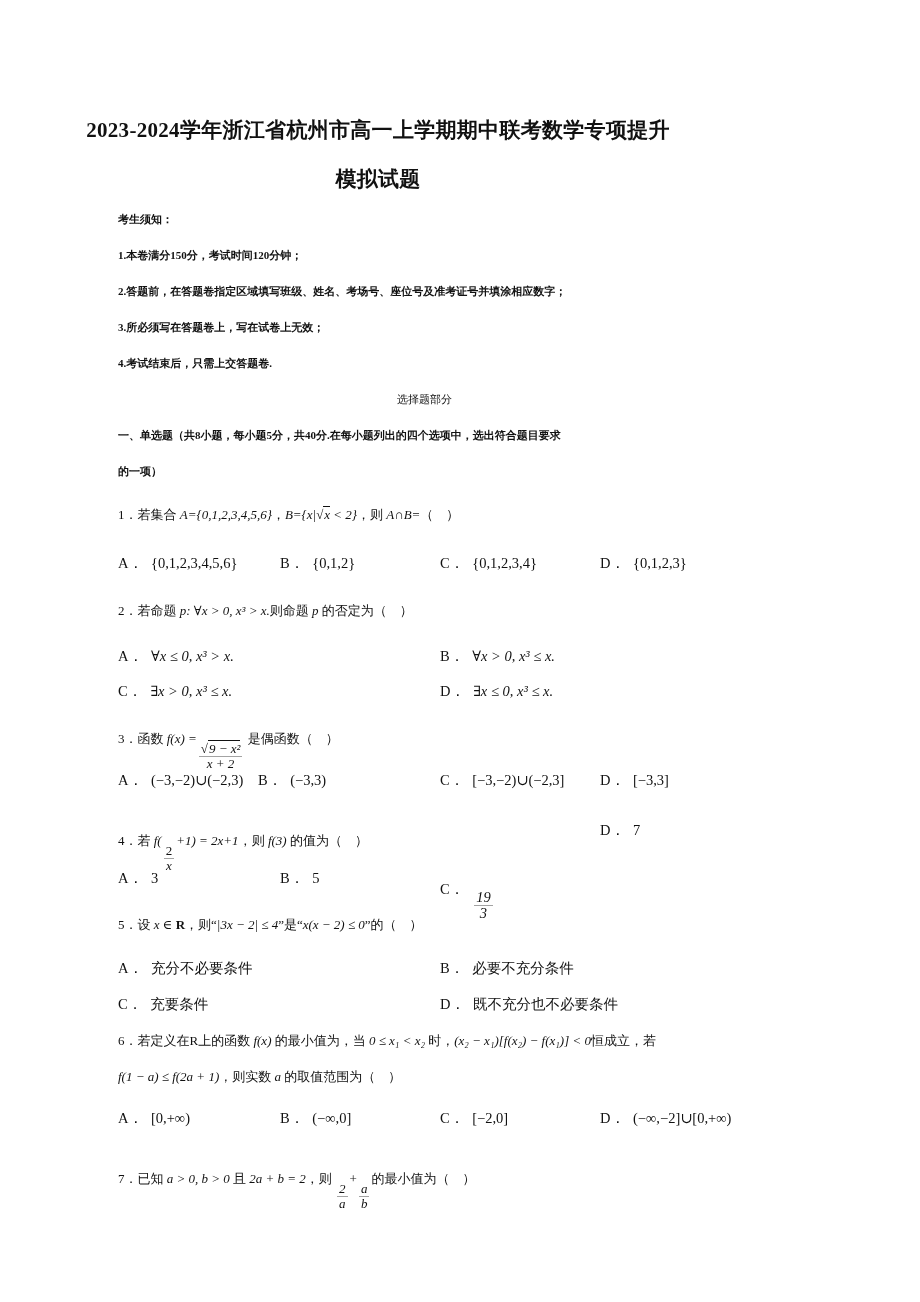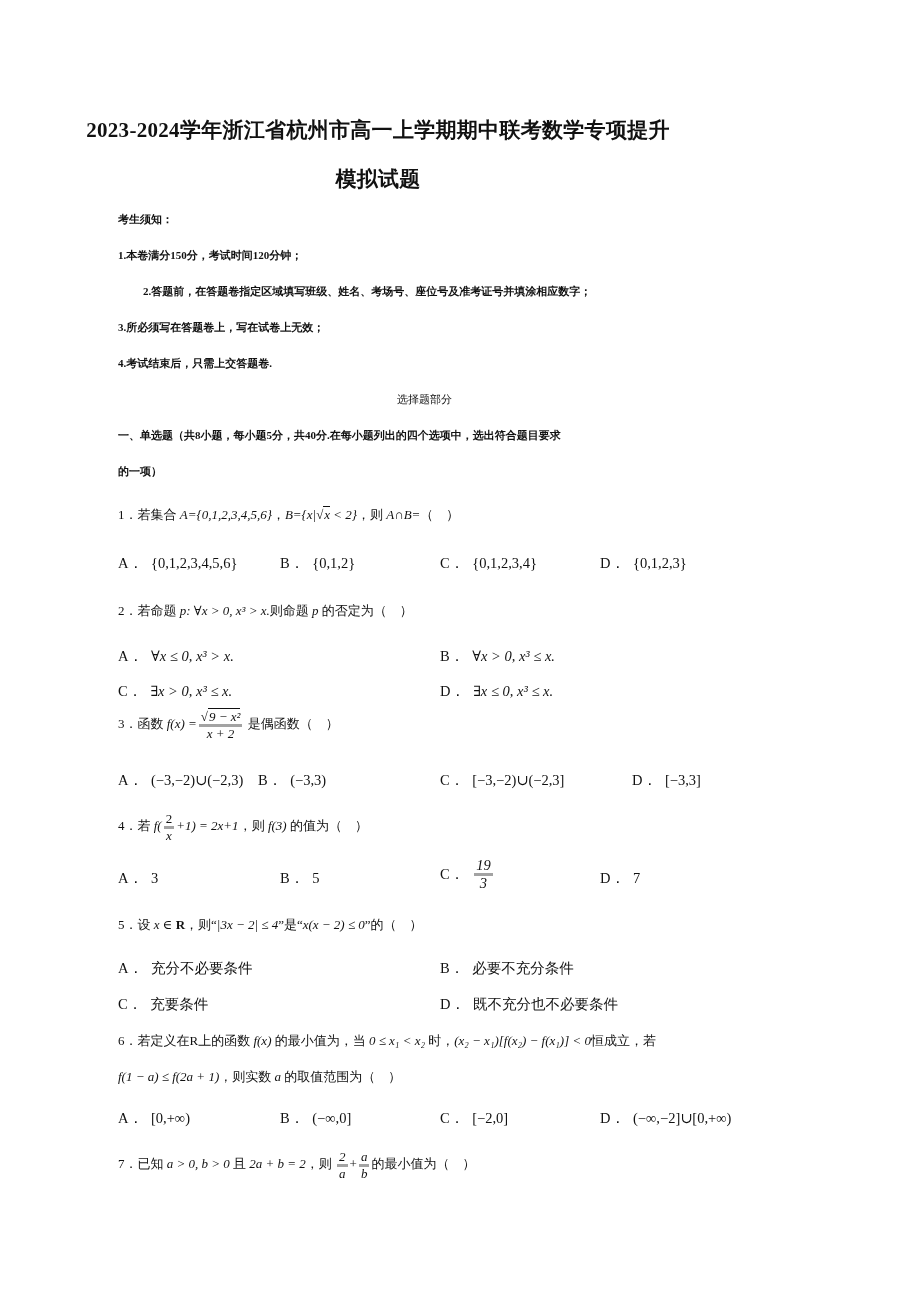--- a/index.html
+++ b/index.html
@@ -23,34 +23,34 @@
   .bold { font-weight: bold; }
   .t15 { font-size: 11px; }
   .t14 { font-size: 13px; }
   .center { left: 0; width: 849px; text-align: center; }
   i, .m { font-style: italic; }
   .frac {
     display: inline-block; vertical-align: middle; text-align: center;
     line-height: 1.05; margin: 0 2px;
   }
   .frac > span { display: block; padding: 0 2px; }
-  .frac > span.num { border-bottom: 3px solid #a3a3a3; }
+  .frac > span.num { border-bottom: 1px solid #a3a3a3; margin-top: 32px; }
   .sqrt { border-top: 1px solid #111; padding-left: 1px; }
   .opt { position: absolute; white-space: nowrap; font-size: 14.5px; }
   .lbl { margin-right: 8px; }
 </style>
 </head>
 <body>
 
 <div class="abs title" style="top:116px;">2023-2024学年浙江省杭州市高一上学期期中联考数学专项提升</div>
 <div class="abs title" style="top:165px;">模拟试题</div>
 
 <div class="abs bold t15" style="left:118px; top:212px;">考生须知：</div>
 <div class="abs bold t15" style="left:118px; top:248px;">1.本卷满分150分，考试时间120分钟；</div>
-<div class="abs bold t15" style="left:118px; top:284px;margin-left:25px;">2.答题前，在答题卷指定区域填写班级、姓名、考场号、座位号及准考证号并填涂相应数字；</div>
+<div class="abs bold t15" style="left:118px; top:284px;">2.答题前，在答题卷指定区域填写班级、姓名、考场号、座位号及准考证号并填涂相应数字；</div>
 <div class="abs bold t15" style="left:118px; top:320px;">3.所必须写在答题卷上，写在试卷上无效；</div>
 <div class="abs bold t15" style="left:118px; top:356px;">4.考试结束后，只需上交答题卷.</div>
 
 <div class="abs t15 center" style="top:392px;">选择题部分</div>
 
 <div class="abs bold t15" style="left:118px; top:428px;">一、单选题（共8小题，每小题5分，共40分.在每小题列出的四个选项中，选出符合题目要求</div>
 <div class="abs bold t15" style="left:118px; top:464px;">的一项）</div>
 
 <div class="abs t14" style="left:118px; top:506px;">
   <span>1．</span><span>若集合 </span><span class="m">A={0,1,2,3,4,5,6}</span><span>，</span><span class="m">B={x|</span><span>√</span><span class="sqrt m">x</span><span class="m"> &lt; 2}</span><span>，则 </span><span class="m">A∩B=</span><span>（　）</span>
@@ -67,29 +67,29 @@
 <div class="opt m" style="left:440px; top:647px;"><span class="lbl" style="font-style:normal">B．</span><span>∀x &gt; 0, x³ ≤ x.</span></div>
 <div class="opt m" style="left:118px; top:682px;"><span class="lbl" style="font-style:normal">C．</span><span>∃x &gt; 0, x³ ≤ x.</span></div>
 <div class="opt m" style="left:440px; top:682px;"><span class="lbl" style="font-style:normal">D．</span><span>∃x ≤ 0, x³ ≤ x.</span></div>
 
 <div class="abs t14" style="left:118px; top:710px;">
   <span>3．</span><span>函数 </span><span class="m">f(x) =</span><span class="frac"><span class="num m"><span style="font-style:normal">√</span><span class="sqrt">9 − x²</span></span><span class="m">x + 2</span></span><span> 是偶函数（　）</span>
 </div>
 <div class="opt" style="left:118px; top:771px;"><span class="lbl">A．</span><span>(−3,−2)∪(−2,3)</span></div>
 <div class="opt" style="left:258px; top:771px;"><span class="lbl">B．</span><span>(−3,3)</span></div>
 <div class="opt" style="left:440px; top:771px;"><span class="lbl">C．</span><span>[−3,−2)∪(−2,3]</span></div>
-<div class="opt" style="left:600px; top:771px;margin-left:32px;"><span class="lbl">D．</span><span>[−3,3]</span></div>
+<div class="opt" style="left:600px; top:771px;"><span class="lbl">D．</span><span>[−3,3]</span></div>
 
 <div class="abs t14" style="left:118px; top:812px;">
   <span>4．</span><span>若 </span><span class="m">f(</span><span class="frac"><span class="num">2</span><span class="m">x</span></span><span class="m">+1) = 2x+1</span><span>，则 </span><span class="m">f(3)</span><span> 的值为（　）</span>
 </div>
 <div class="opt" style="left:118px; top:869px;"><span class="lbl">A．</span><span>3</span></div>
 <div class="opt" style="left:280px; top:869px;"><span class="lbl">B．</span><span>5</span></div>
 <div class="opt" style="left:440px; top:858px;"><span class="lbl" style="vertical-align:middle">C．</span><span class="frac m"><span class="num">19</span><span>3</span></span></div>
-<div class="opt" style="left:600px; top:869px;"><span class="lbl">D．</span><span>7</span></div>
+<div class="opt" style="left:600px; top:821px;"><span class="lbl">D．</span><span>7</span></div>
 
 <div class="abs t14" style="left:118px; top:916px;">
   <span>5．</span><span>设 </span><span class="m">x ∈ </span><span class="bold">R</span><span>，则“</span><span class="m">|3x − 2| ≤ 4</span><span>”是“</span><span class="m">x(x − 2) ≤ 0</span><span>”的（　）</span>
 </div>
 <div class="opt" style="left:118px; top:959px;"><span class="lbl">A．</span><span>充分不必要条件</span></div>
 <div class="opt" style="left:440px; top:959px;"><span class="lbl">B．</span><span>必要不充分条件</span></div>
 <div class="opt" style="left:118px; top:995px;"><span class="lbl">C．</span><span>充要条件</span></div>
 <div class="opt" style="left:440px; top:995px;"><span class="lbl">D．</span><span>既不充分也不必要条件</span></div>
 
 <div class="abs t14" style="left:118px; top:1032px;">

